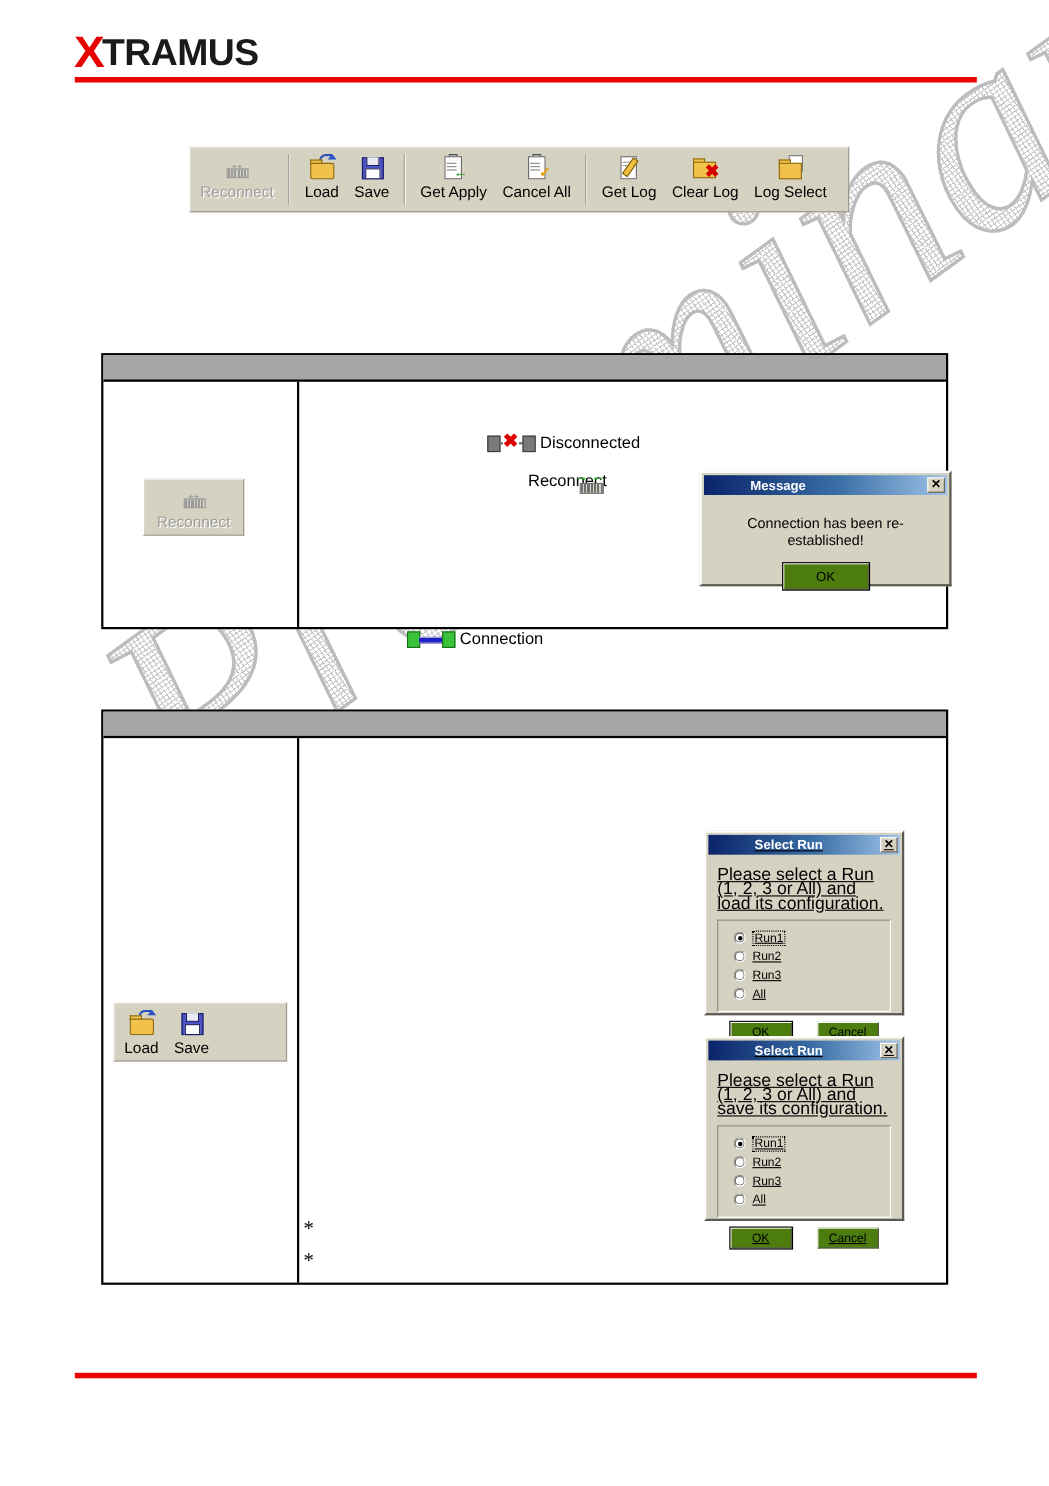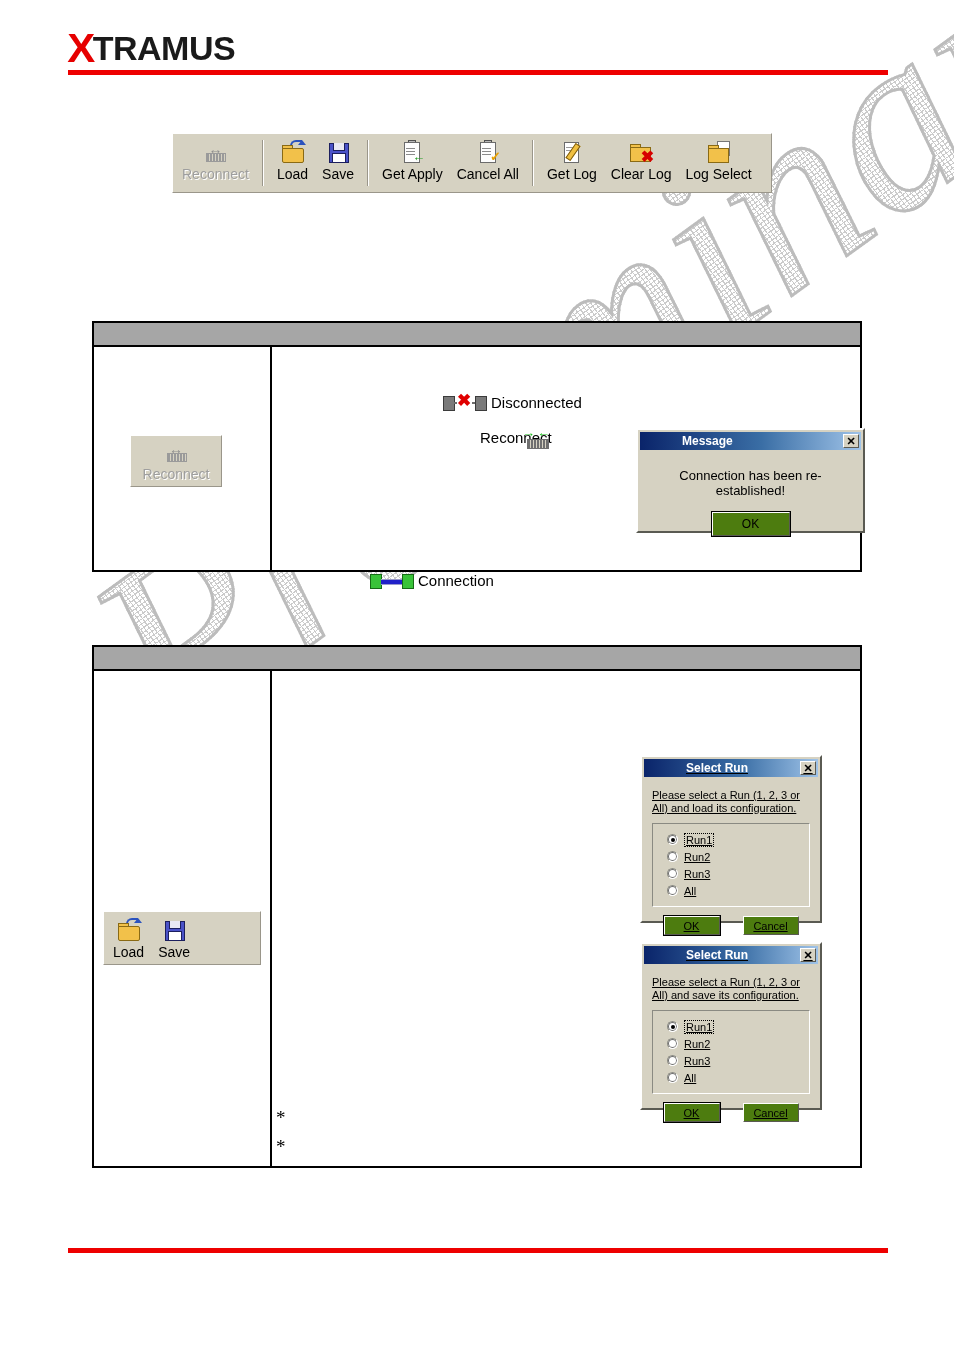--- a/index.html
+++ b/index.html
@@ -269,21 +269,21 @@
 
   
   #message-dialog{left:636px;top:428px;width:229px;height:105px;}
   #message-dialog .okrow{display:flex;justify-content:center;}
   #message-dialog .winbtn{width:78px;height:24px;}
 
   
   .selectrun{width:182px;height:168px;text-decoration:underline;}
   #selectrun-load{left:640px;top:755px;}
   #selectrun-save{left:640px;top:942px;}
-  .selectrun .instr{font-size:11px;color:#000;line-height:13px;margin:2px 0 8px 0;}
+  .selectrun .instr{font-size:16px;color:#000;line-height:13px;margin:2px 0 8px 0;}
   .selectrun .group{
     border-top:1px solid #8a8a82;border-left:1px solid #8a8a82;
     border-right:1px solid #ffffff;border-bottom:1px solid #ffffff;
     padding:7px 12px 7px 14px;box-sizing:border-box;
   }
   .radio-row{display:flex;align-items:center;height:17px;}
   .radio{
     width:11px;height:11px;border-radius:50%;background:#ffffff;
     border-top:1px solid #8a8a82;border-left:1px solid #8a8a82;
     border-right:1px solid #ffffff;border-bottom:1px solid #ffffff;

